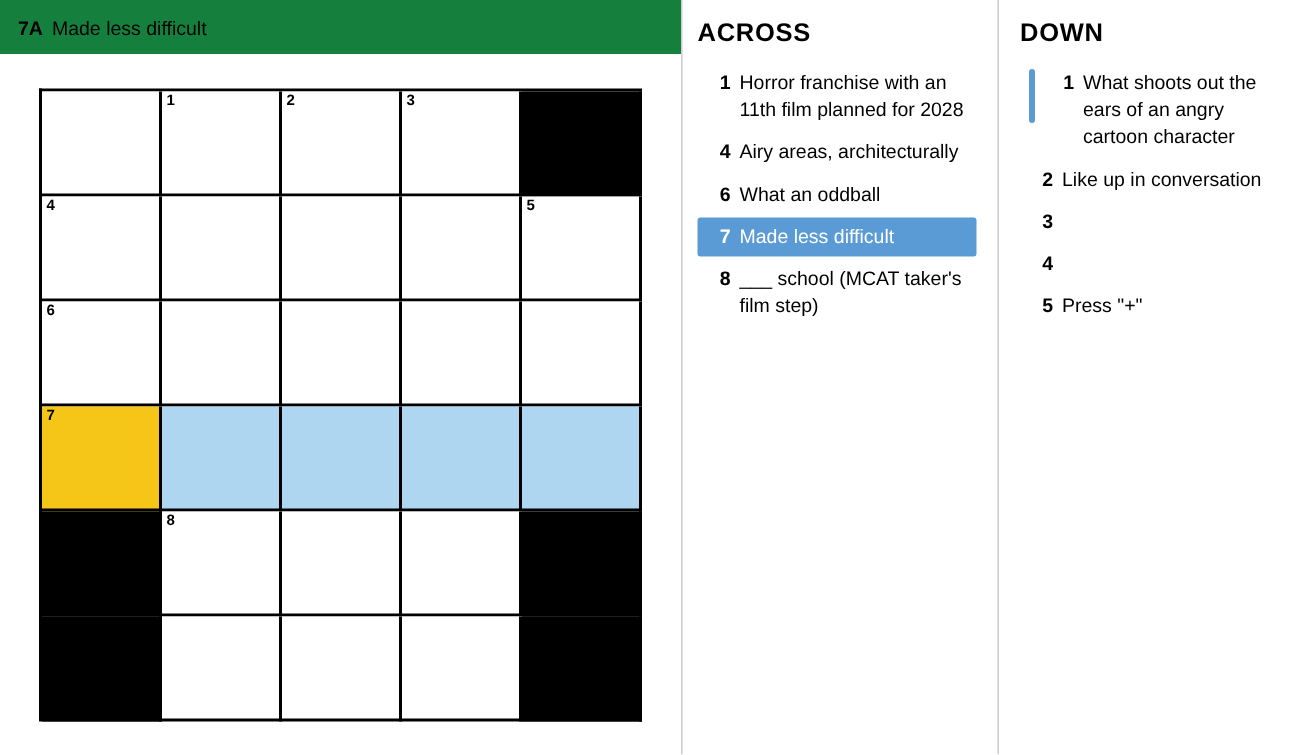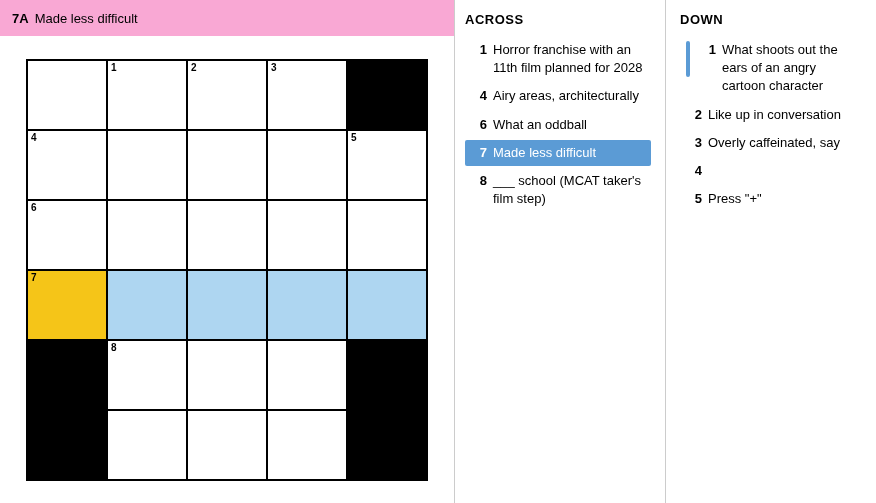--- a/index.html
+++ b/index.html
@@ -15,21 +15,21 @@
 
     
     .crossword-panel {
       width: 455px;
       display: flex;
       flex-direction: column;
       border-right: 1px solid #ccc;
     }
 
     .clue-header {
-      background: #f9a8d4;
+      background: #15803d;
       padding: 8px 12px;
       font-size: 13px;
       display: flex;
       align-items: center;
       gap: 6px;
       min-height: 36px;
     }
 
     .clue-header-number {
       font-weight: bold;
@@ -90,21 +90,21 @@
     .clues-section {
       flex: 1;
       display: flex;
       flex-direction: column;
       padding: 12px 10px;
       overflow-y: auto;
     }
 
     .clues-title {
       font-weight: bold;
-      font-size: 13px;
+      font-size: 17px;
       margin-bottom: 10px;
       letter-spacing: 0.5px;
     }
 
     .clue-item {
       display: flex;
       gap: 6px;
       padding: 4px 6px;
       margin-bottom: 2px;
       border-radius: 2px;
@@ -248,21 +248,20 @@
           <div class="down-active-bar" style="min-height: 36px;"></div>
           <span class="clue-num">1</span>
           <span class="clue-text">What shoots out the ears of an angry cartoon character</span>
         </div>
         <div class="clue-item" style="display: flex; align-items: flex-start;">
           <span class="clue-num">2</span>
           <span class="clue-text">Like up in conversation</span>
         </div>
         <div class="clue-item" style="display: flex; align-items: flex-start;">
           <span class="clue-num">3</span>
-          <span class="clue-text">Overly caffeinated, say</span>
         </div>
         <div class="clue-item" style="display: flex; align-items: flex-start;">
           <span class="clue-num">4</span>
         </div>
         <div class="clue-item" style="display: flex; align-items: flex-start;">
           <span class="clue-num">5</span>
           <span class="clue-text">Press "+"</span>
         </div>
       </div>
   </div>

